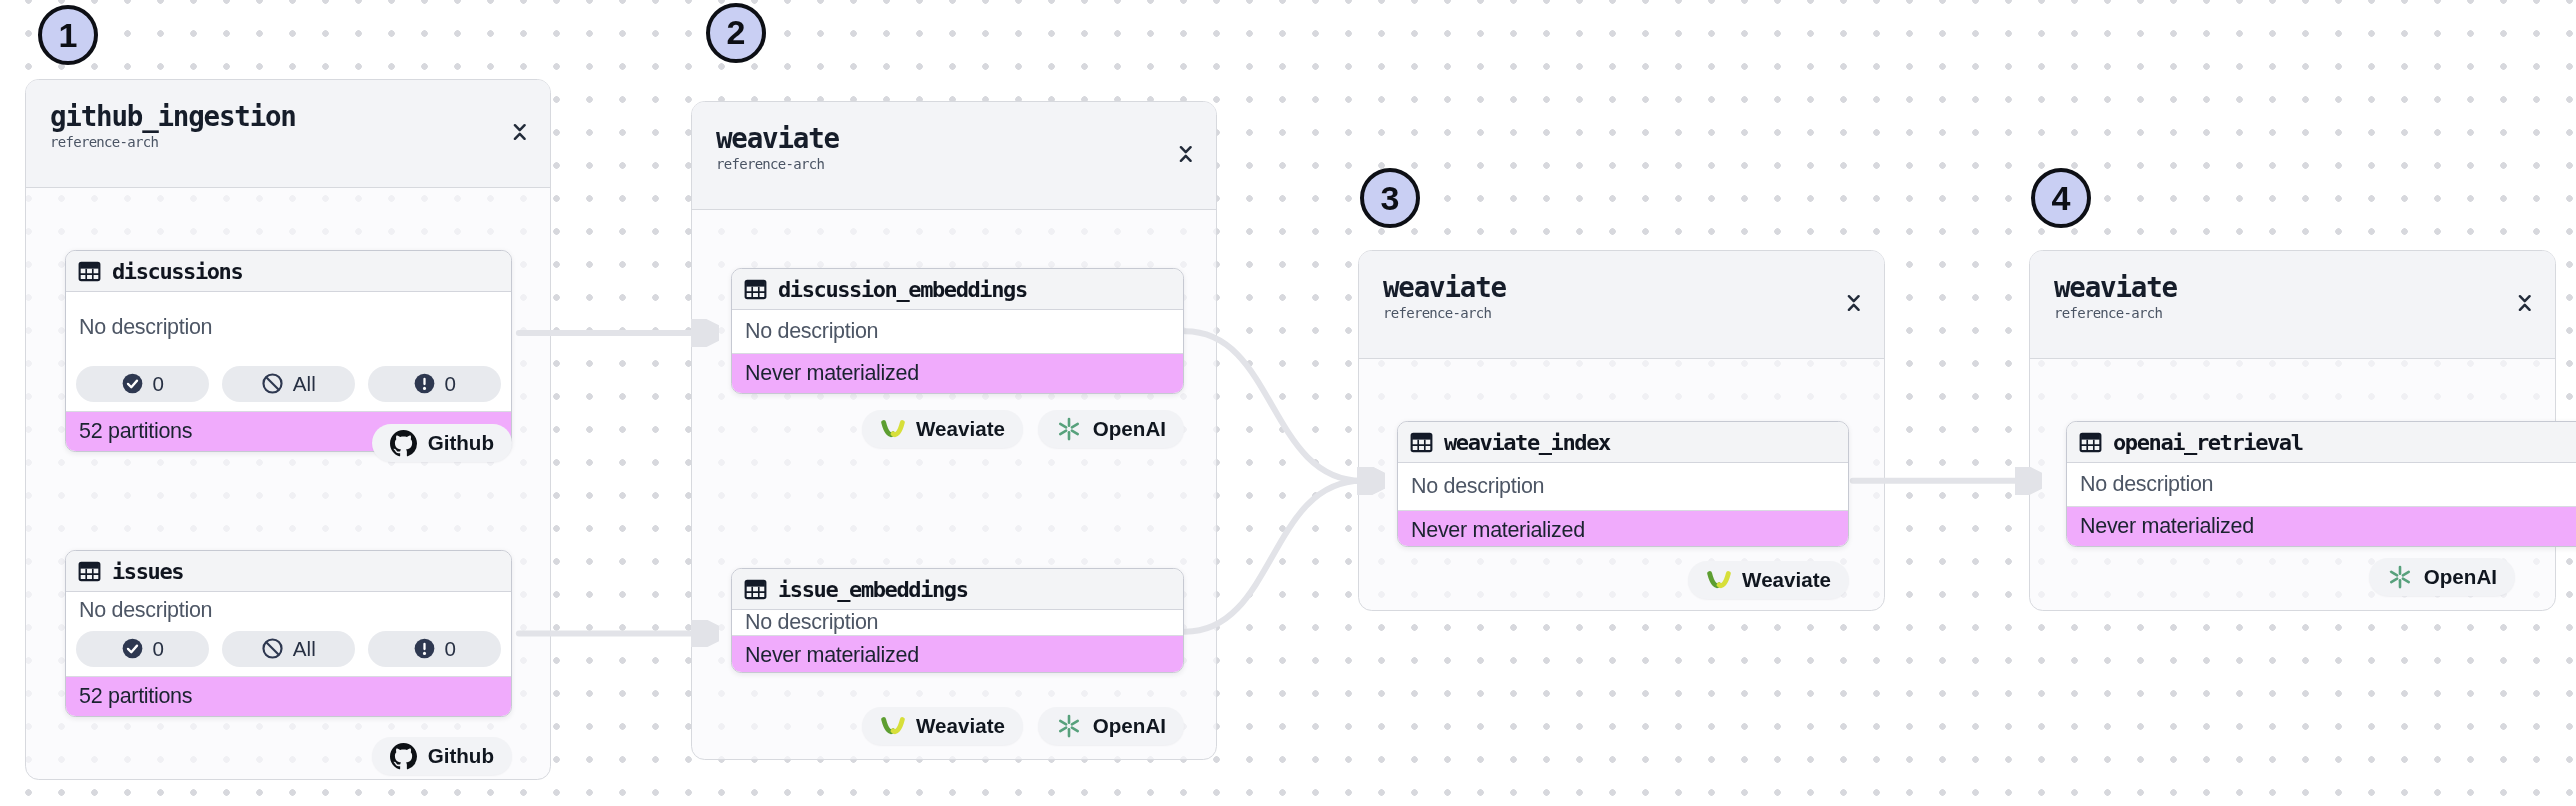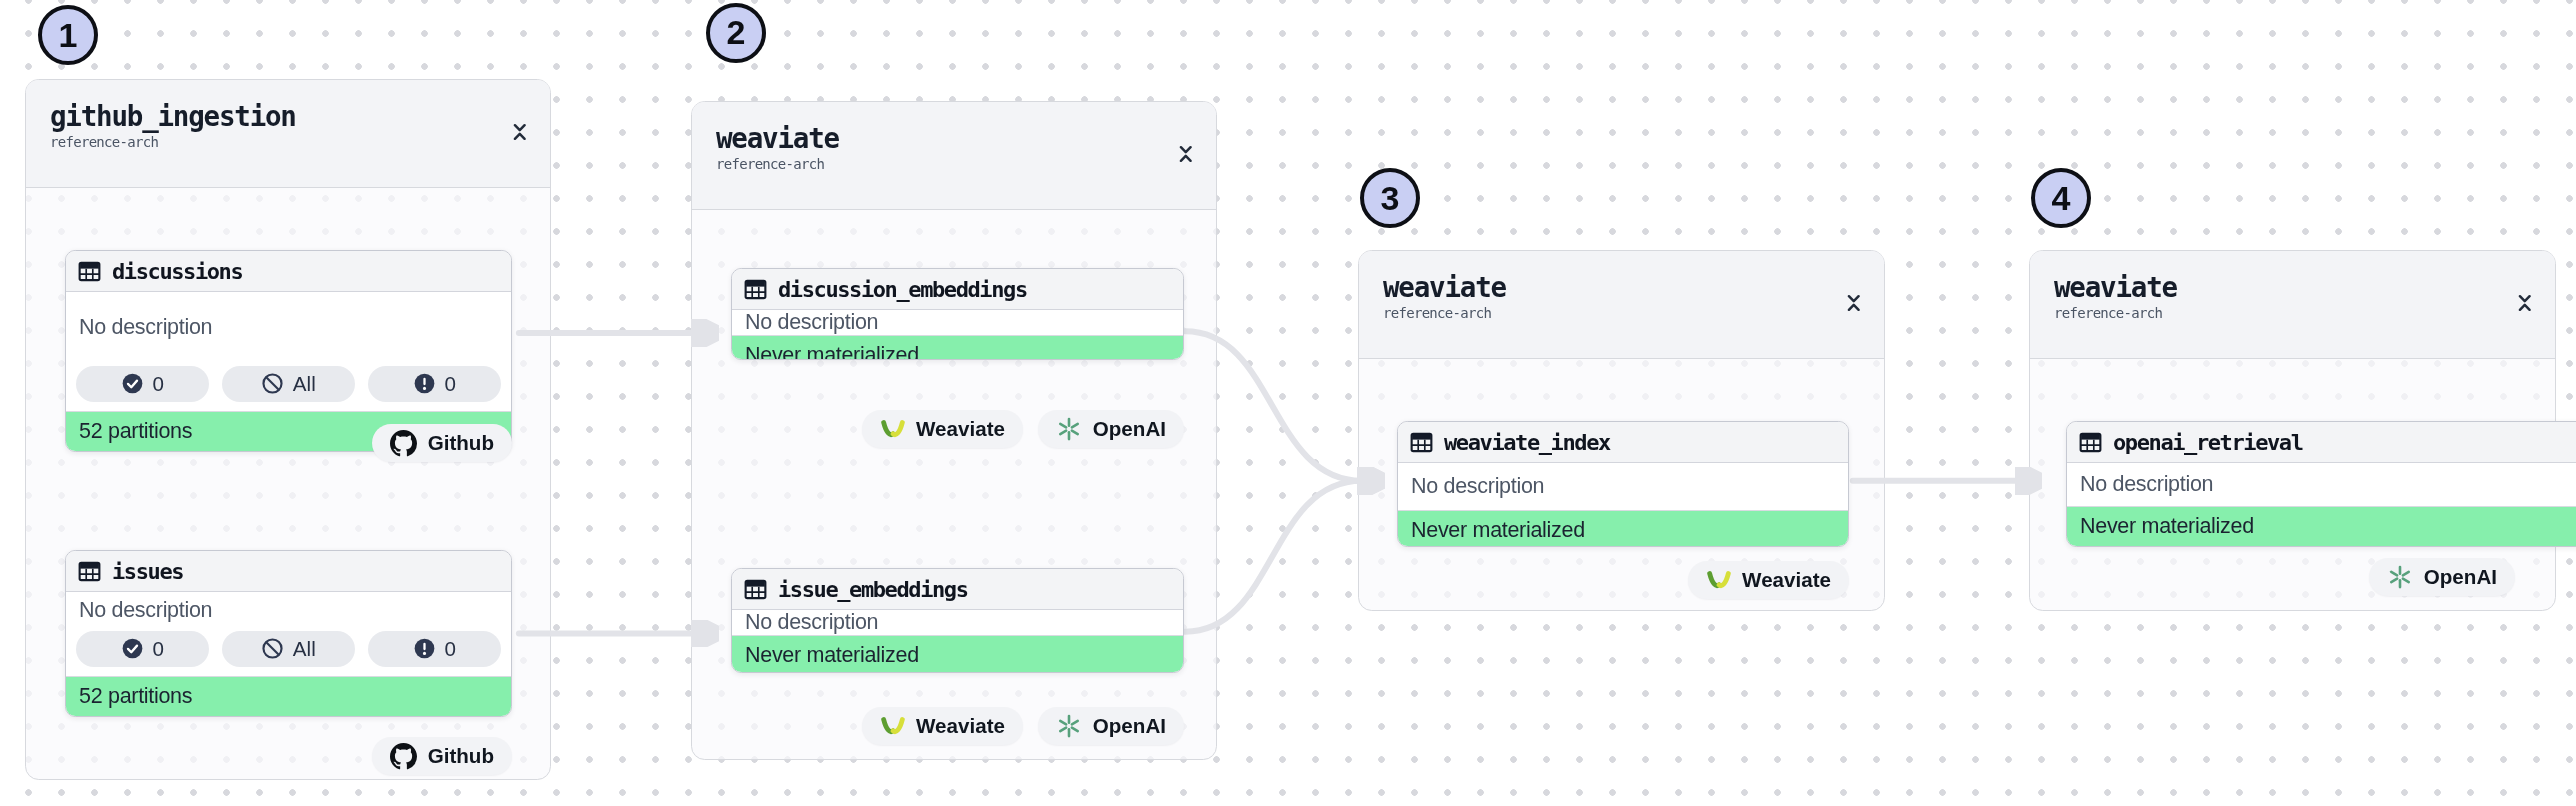--- a/index.html
+++ b/index.html
@@ -21,21 +21,21 @@
   
   .edges{position:absolute;left:0;top:0;pointer-events:none;z-index:2;}
   .edges path{stroke:#e2e3e8;stroke-width:7;fill:none;stroke-linecap:round;}
   
   .node{position:absolute;display:flex;flex-direction:column;background:#ffffff;border:1.7px solid #c6c9d2;border-radius:10.3px;box-shadow:0 1.7px 5.2px rgba(20,24,40,.08);overflow:hidden;z-index:3;box-sizing:border-box;}
   .node-header{display:flex;align-items:center;gap:11px;height:41px;flex:0 0 41px;background:#f3f4f6;border-bottom:1.7px solid #d3d5dc;padding:0 12px;box-sizing:border-box;}
   .node-name{font-family:"DejaVu Sans Mono",monospace;font-weight:700;font-size:22px;letter-spacing:-1.4px;color:#10151f;white-space:nowrap;}
   .node-desc{flex:1;display:flex;align-items:center;padding:0 13px;font-size:21.5px;letter-spacing:-0.3px;color:#4d5665;}
   .pills{display:flex;gap:13.7px;padding:1.7px 10.3px 9.4px 10.3px;}
   .pill{flex:1;height:36px;background:#e8eaee;border-radius:858px;display:flex;align-items:center;justify-content:center;gap:8.6px;font-size:20.6px;color:#273043;}
-  .node-footer{height:39px;flex:0 0 39px;background:#86efac;border-top:1.7px solid #d9dbe1;display:flex;align-items:center;padding:0 13px;font-size:21.5px;letter-spacing:-0.3px;color:#1b2330;}
+  .node-footer{height:39px;flex:0 0 39px;background:#f0abfc;border-top:1.7px solid #d9dbe1;display:flex;align-items:center;padding:0 13px;font-size:21.5px;letter-spacing:-0.3px;color:#1b2330;}
   
   .tag-row{position:absolute;display:flex;justify-content:flex-end;gap:15.5px;z-index:3;}
   .tag{height:38px;background:#f2f3f6;border-radius:858px;display:flex;align-items:center;gap:10.3px;padding:0 18px;font-weight:700;font-size:20.6px;color:#10161f;box-shadow:0 0.9px 1.7px rgba(20,24,40,.05);cursor:pointer;}
   .icon{display:inline-flex;line-height:0;}
 </style>
 </head>
 <body>
 
 <div id="canvas">
 
@@ -195,21 +195,21 @@
               <rect x="12.6" y="7" width="2.8" height="9" rx="1.4" fill="#fff"></rect>
               <circle cx="14" cy="20" r="1.9" fill="#fff"></circle>
             </svg>
           </span>
         <span>0</span>
       </div>
     </div>
     <div class="node-footer">52 partitions</div>
   </div>
 
-  <div class="node" style="left:731px;top:268px;width:453px;height:92px;">
+  <div class="node" style="left:731px;top:268px;width:453px;height:126px;">
     <div class="node-header">
       <span class="icon">
         <svg width="23" height="23" viewBox="0 0 28 28">
             <rect x="2" y="3.5" width="24" height="21" rx="2" fill="none" stroke="#131a28" stroke-width="2.6"></rect>
             <rect x="2.6" y="4.2" width="22.8" height="6.3" fill="#131a28"></rect>
             <path d="M2 17.2 H26 M10 10.5 V24 M18 10.5 V24" stroke="#131a28" stroke-width="2" fill="none"></path>
           </svg>
       </span>
       <span class="node-name">discussion_embeddings</span>
     </div>

